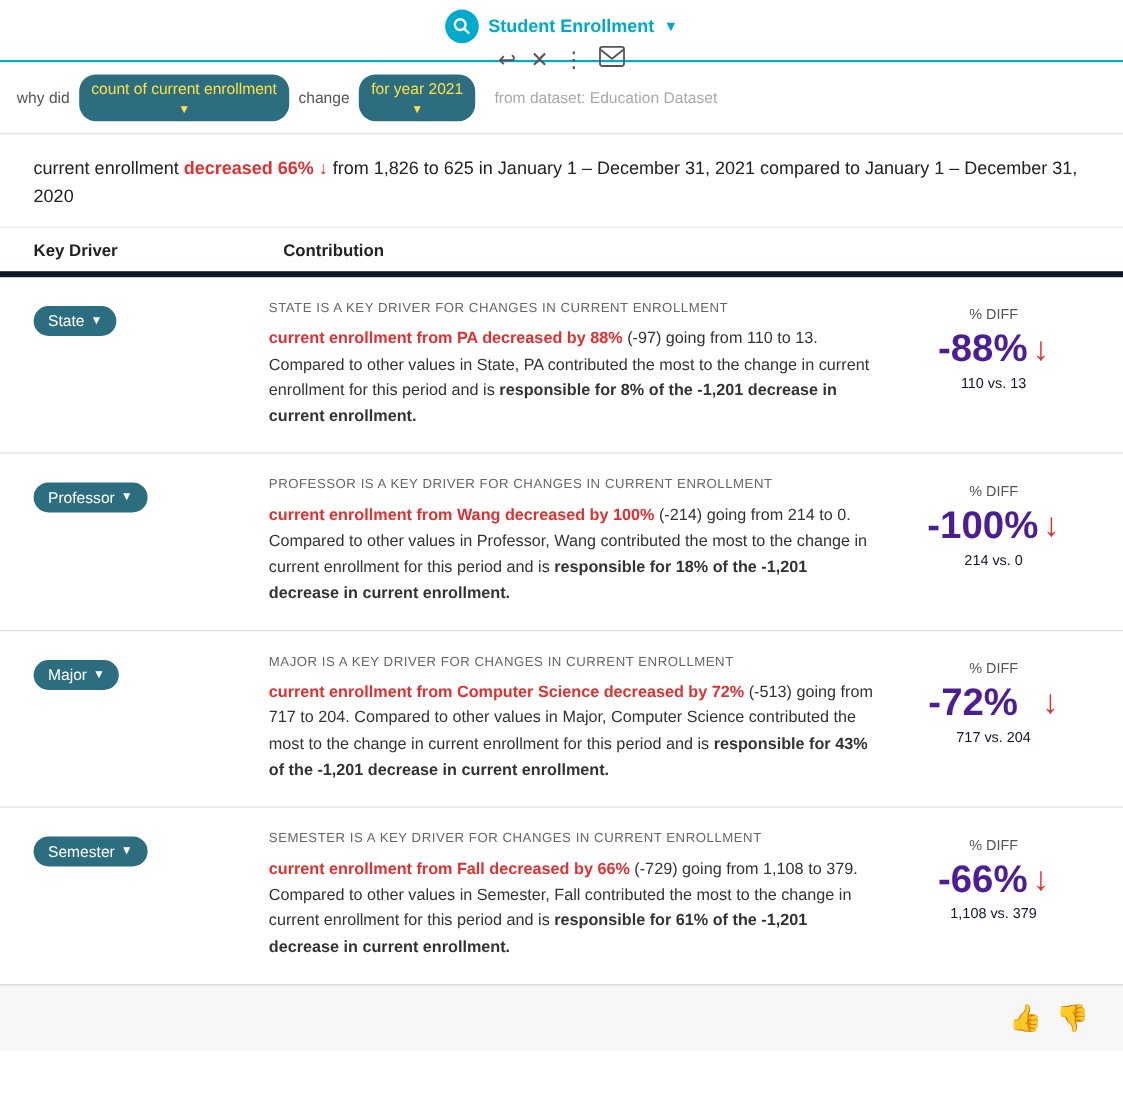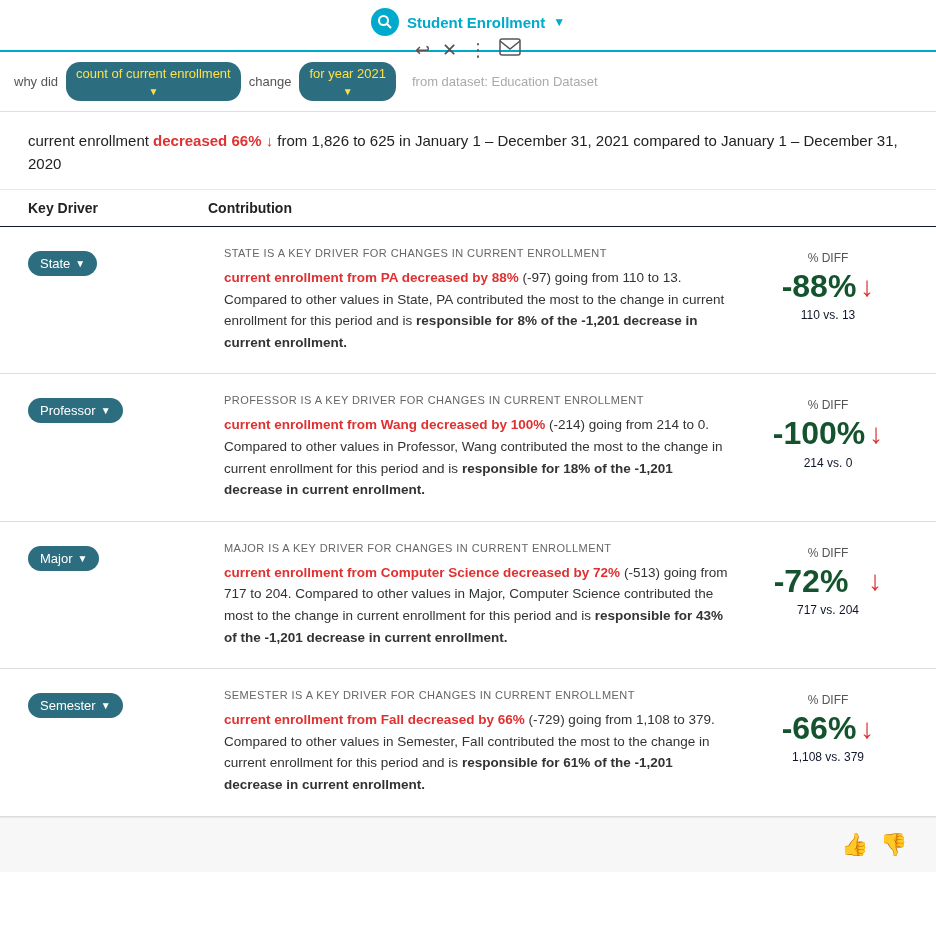--- a/index.html
+++ b/index.html
@@ -99,21 +99,22 @@
     .summary-section .decrease {
       color: #e03030;
       font-weight: bold;
     }
 
     
     .table-header {
       display: grid;
       grid-template-columns: 180px 1fr 160px;
       padding: 10px 28px;
-      border-bottom: 1px solid #0f172a;
+      border-bottom: 5px solid #0f172a;
+      gap: 28px;
     }
     .table-header-cell {
       font-weight: bold;
       font-size: 14px;
       color: #222;
     }
 
     
     .driver-row {
       display: grid;
@@ -166,21 +167,21 @@
       padding-top: 4px;
     }
     .diff-label {
       font-size: 12px;
       color: #555;
       margin-bottom: 4px;
     }
     .diff-value {
       font-size: 32px;
       font-weight: bold;
-      color: #14532d;
+      color: #4c1d95;
       line-height: 1.1;
     }
     .diff-arrow {
       font-size: 28px;
       color: #e03030;
     }
     .diff-compare {
       font-size: 12px;
       color: #0f172a;
       margin-top: 4px;

